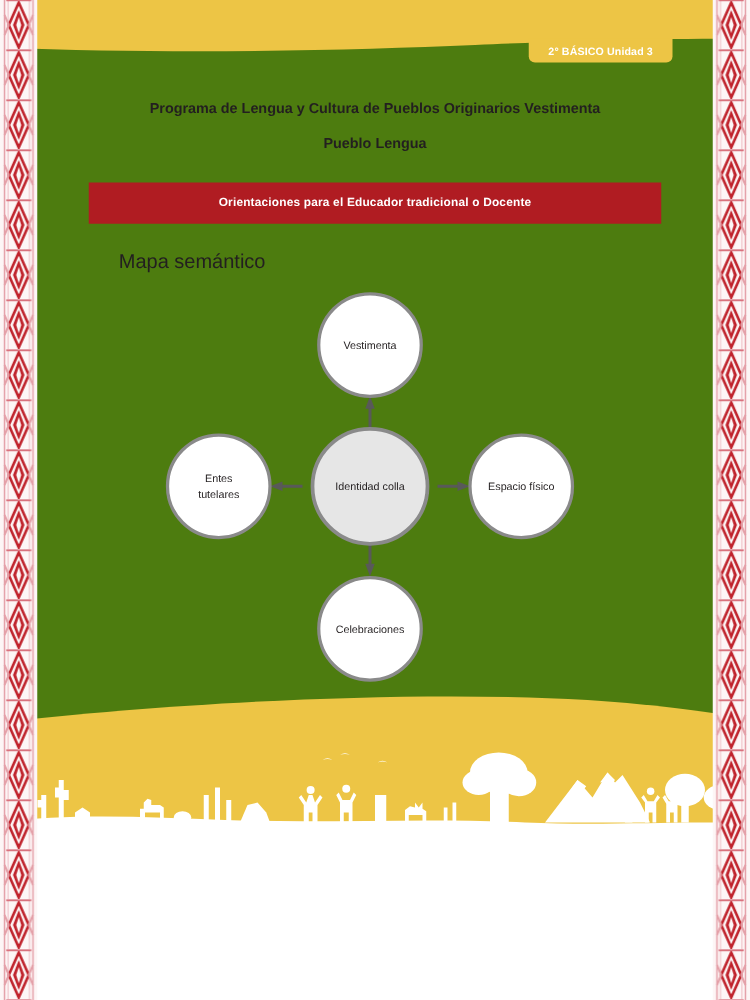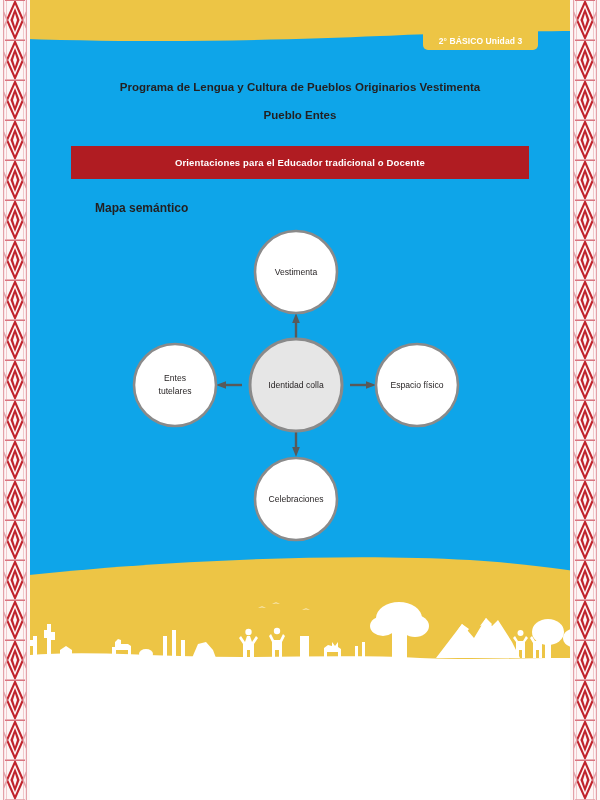--- a/index.html
+++ b/index.html
@@ -14,21 +14,21 @@
     position: relative;
     overflow: hidden;
     color: #231f20;
   }
 
   #page {
     position: absolute;
     inset: 0;
     width: 600px;
     height: 676px;
-    background: #0ea5e9;
+    background: #4d7c0f;
     border-radius: 26px;
   }
 
   
   .side-border {
     position: absolute;
     top: 0;
     width: 30px;
     height: 800px;
     z-index: 3;
@@ -109,22 +109,22 @@
   }
   .red-banner-text {
     color: #ffffff;
     font-size: 9.5px;
     font-weight: bold;
     letter-spacing: .15px;
   }
 
   .section-heading {
     margin: 22px 0 0 65px;
-    font-size: 12px;
-    font-weight: bold;
+    font-size: 16px;
+    font-weight: normal;
     color: #231f20;
   }
 
   
   .diagram {
     margin-top: 12px;
     width: 540px;
     height: 360px;
     position: relative;
   }
@@ -196,21 +196,21 @@
         </pattern>
       </defs>
       <rect x="0" y="0" width="30" height="800" fill="url(#weaveR)"></rect>
     </svg>
   </div>
 
   <div class="content">
 
     <div class="doc-title">
       <span>Programa de Lengua y Cultura de Pueblos Originarios Vestimenta</span>
-      <span class="line2">Pueblo Entes</span>
+      <span class="line2">Pueblo Lengua</span>
     </div>
 
     <div class="red-banner">
       <span class="red-banner-text">Orientaciones para el Educador tradicional o Docente</span>
     </div>
 
     <div class="section-heading">Mapa semántico</div>
 
     <div class="diagram">
       <svg width="540" height="360" viewBox="0 0 540 360" xmlns="http://www.w3.org/2000/svg">

